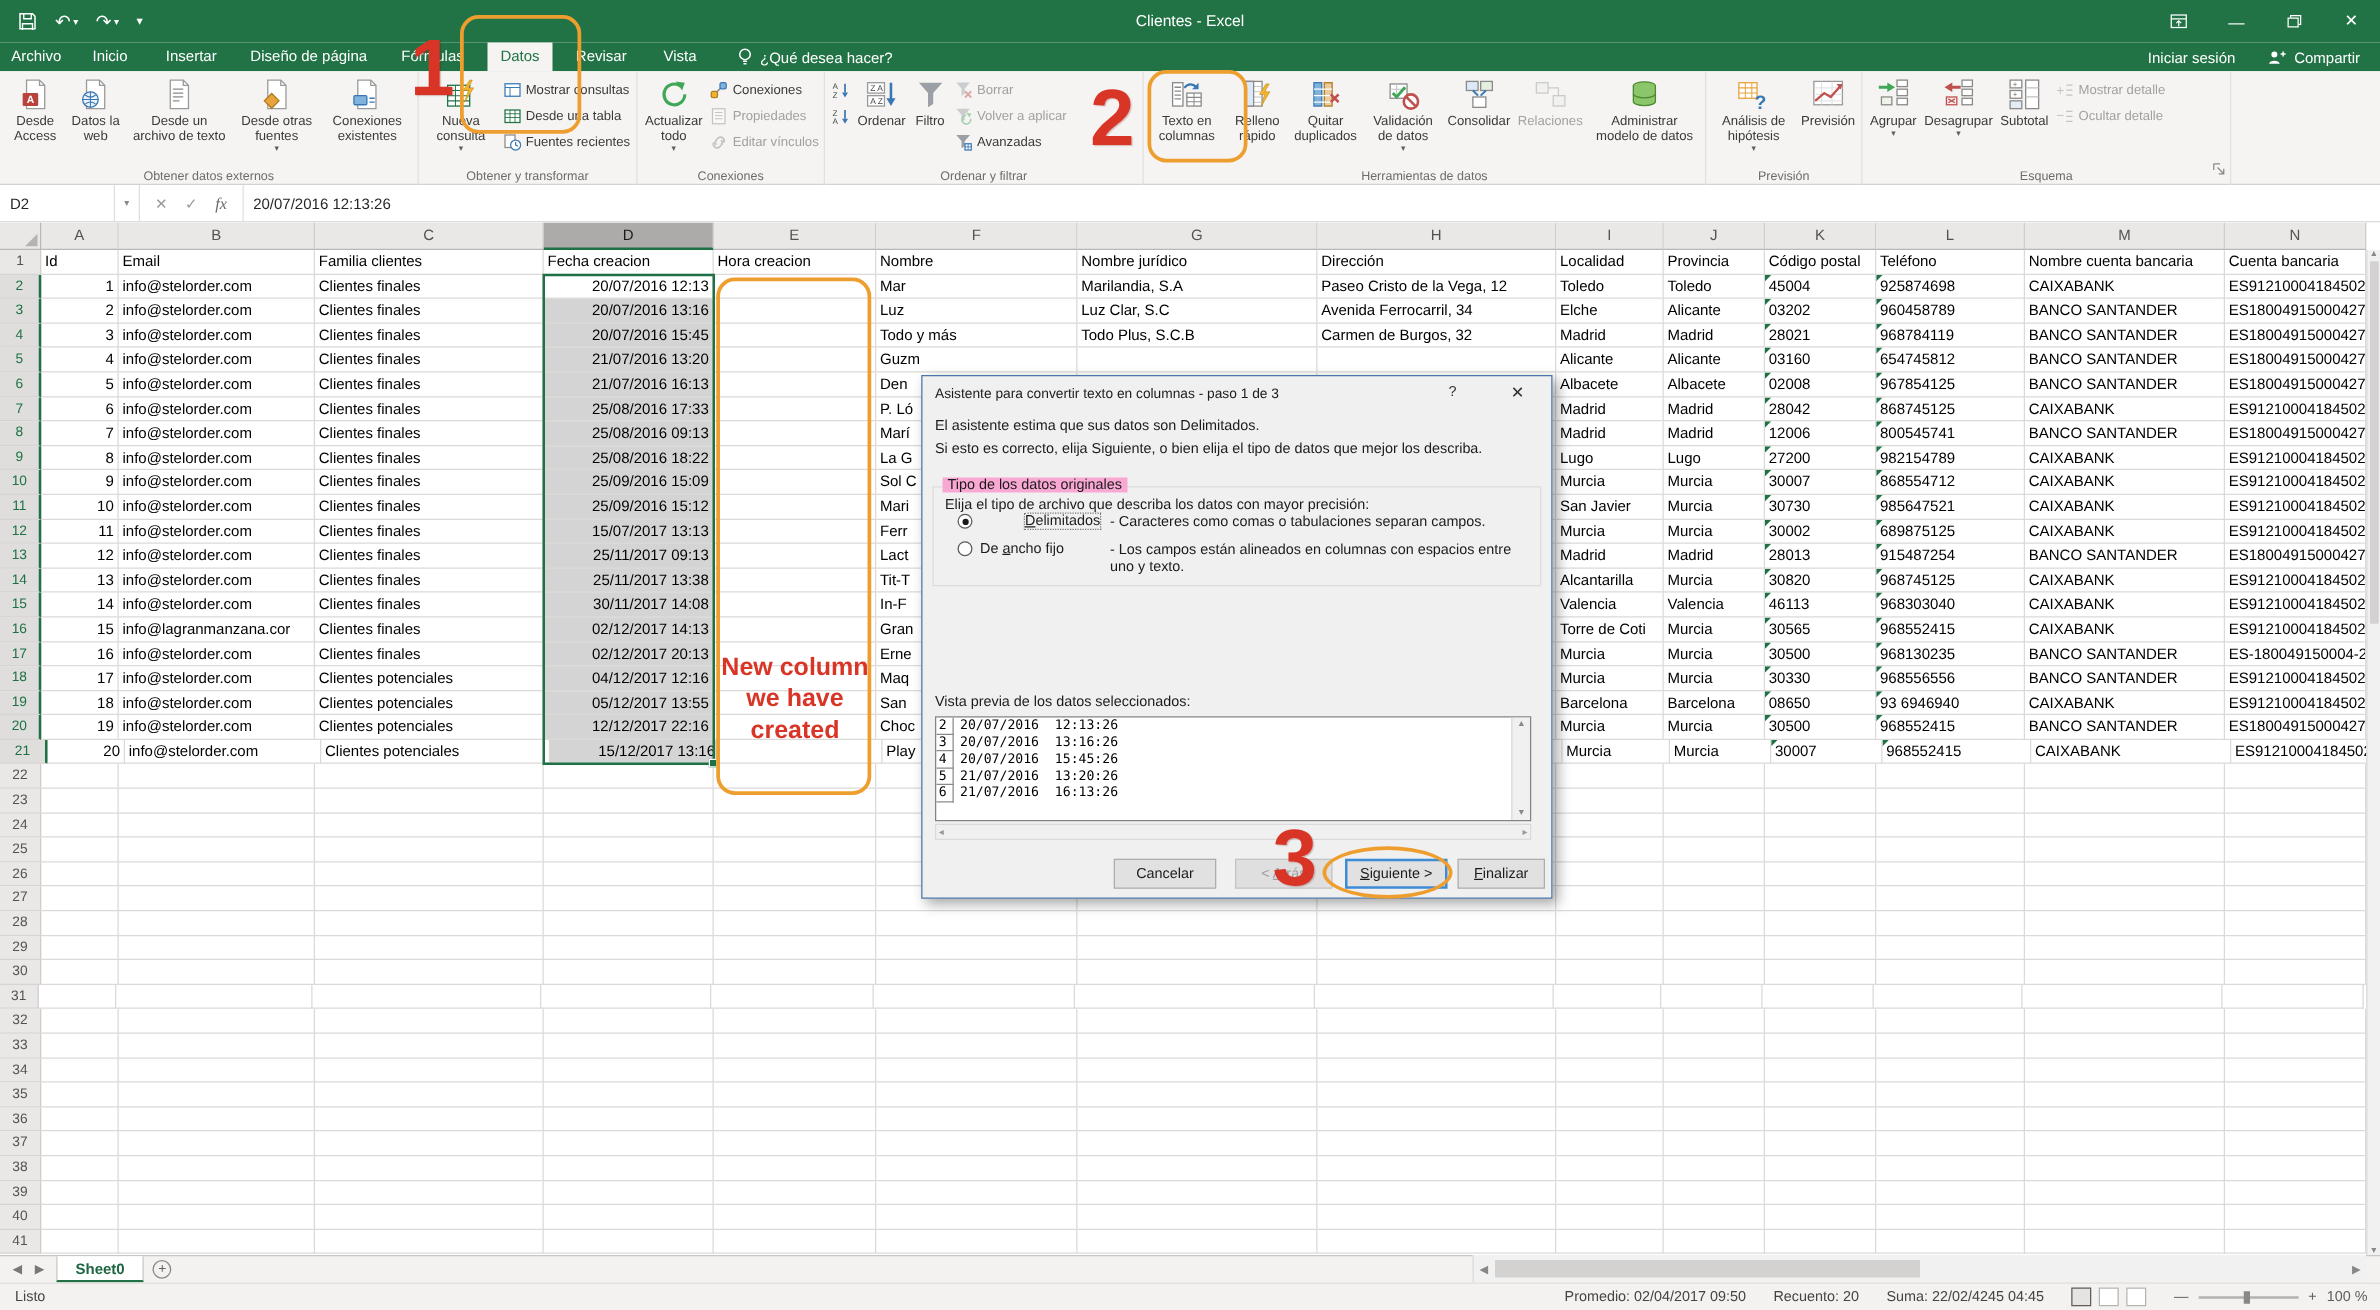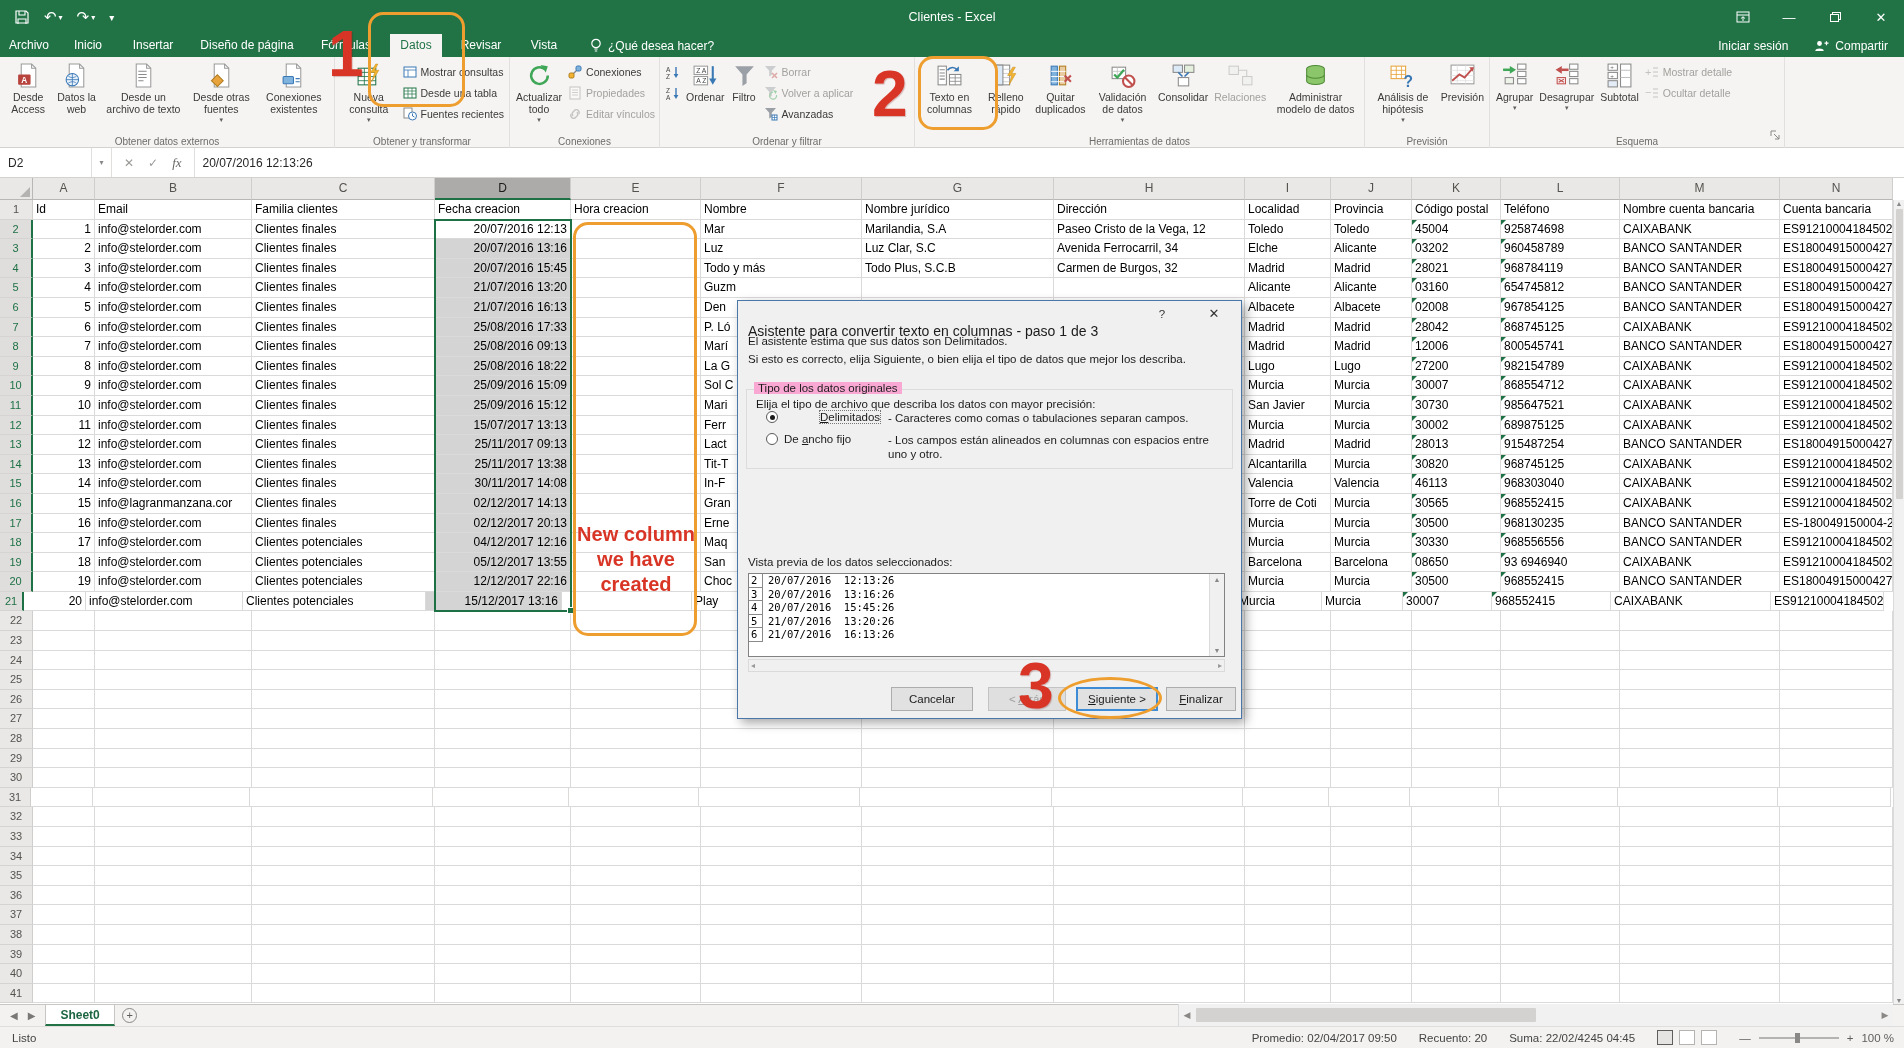--- a/index.html
+++ b/index.html
@@ -82,21 +82,21 @@
   #ann-rect1{left:368px;top:12px;width:97px;height:95px}
   #ann-rect2{left:918px;top:56px;width:80px;height:74px}
   #ann-rectE{left:573px;top:222px;width:124px;height:414px}
   #ann-ell3{left:1058px;top:677px;width:104px;height:42px;border-radius:50%}
   #ann-n1{left:328px;top:22px}
   #ann-n2{left:872px;top:62px}
   #ann-n3{left:1018px;top:654px}
 
   
   #dlg{left:737px;top:300px;width:505px;height:419px;background:#F0F0F0;border:1px solid #4a76a8;box-shadow:4px 4px 10px rgba(0,0,0,.35);font-size:11.5px;color:#1b1b1b;z-index:50}
-  #dlg-titlebar{position:absolute;left:0;top:16px;right:0;height:27px;display:flex;align-items:center;padding-left:10px;font-size:14px;color:#1b1b1b}
+  #dlg-titlebar{position:absolute;left:0;top:0;right:0;height:27px;display:flex;align-items:center;padding-left:10px;font-size:11px;color:#1b1b1b}
   #dlg-help{position:absolute;right:62px;top:0;width:34px;height:26px;text-align:center;line-height:26px;color:#333}
   #dlg-close{position:absolute;right:6px;top:0;width:42px;height:26px;text-align:center;line-height:26px;font-size:13px;color:#333}
   .dtext{position:absolute;left:10px;white-space:nowrap}
   #dlg-gbox{position:absolute;left:8px;top:88px;width:487px;height:80px;border:1px solid #DCDCDC}
   #dlg-gbox-label{position:absolute;left:16px;top:81px;background:#f9a8d4;padding:0 4px}
   .radio-row{position:absolute;display:flex;align-items:center}
   .rdot{width:12px;height:12px;border-radius:50%;border:1px solid #5a5a5a;background:#fff;margin-right:6px;position:relative;flex:none}
   .rdot.on::after{content:"";position:absolute;left:2.5px;top:2.5px;width:5px;height:5px;border-radius:50%;background:#1b1b1b}
   .rlabel.focus{outline:1px dotted #777}
   .rdesc{position:absolute;left:150px;width:335px;white-space:normal;line-height:14px}
@@ -897,21 +897,21 @@
         <div class="cell" style="width: 192px;"></div>
         <div class="cell" style="width: 191px;"></div>
         <div class="cell" style="width: 86px;">Murcia</div>
         <div class="cell" style="width: 81px;">Murcia</div>
         <div class="cell tri" style="width: 89px;">30500</div>
         <div class="cell tri" style="width: 119px;">968552415</div>
         <div class="cell" style="width: 160px;">BANCO SANTANDER</div>
         <div class="cell" style="width: 113px;">ES18004915000427</div>
       </div>
       <div class="gr">
-        <div class="rh selrow" style="width: 24px;">21</div>
+        <div class="rh selrow" style="width: 38px;">21</div>
         <div class="cell num" style="width: 62px;">20</div>
         <div class="cell" style="width: 157px;">info@stelorder.com</div>
         <div class="cell" style="width: 183px;">Clientes potenciales</div>
         <div class="cell num dsel" style="width: 136px;">15/12/2017 13:16</div>
         <div class="cell" style="width: 130px;"></div>
         <div class="cell" style="width: 161px;">Play</div>
         <div class="cell" style="width: 192px;"></div>
         <div class="cell" style="width: 191px;"></div>
         <div class="cell" style="width: 86px;">Murcia</div>
         <div class="cell" style="width: 81px;">Murcia</div>
@@ -1282,21 +1282,21 @@
     <div id="dlg-radios">
         <div class="radio-row" style="left: 28px; top: 110px; gap: 36px;">
           <span class="rdot on"></span>
           <span class="rlabel focus"><span><u>D</u>elimitados</span></span>
         </div>
         <div class="rdesc" style="top: 110px;">- Caracteres como comas o tabulaciones separan campos.</div>
         <div class="radio-row" style="left: 28px; top: 132px;">
           <span class="rdot"></span>
           <span class="rlabel"><span>De <u>a</u>ncho fijo</span></span>
         </div>
-        <div class="rdesc" style="top: 132px;">- Los campos están alineados en columnas con espacios entre uno y otro.</div>
+        <div class="rdesc" style="top: 132px;">- Los campos están alineados en columnas con espacios entre uno y texto.</div>
       </div>
     <div class="dtext" style="top:255px">Vista previa de los datos seleccionados:</div>
     <div id="dlg-preview">
       <div id="pv-rows">
           <div class="prow">
             <span class="pnum">2</span>
             <span class="ptxt">20/07/2016  12:13:26</span>
           </div>
           <div class="prow">
             <span class="pnum">3</span>

